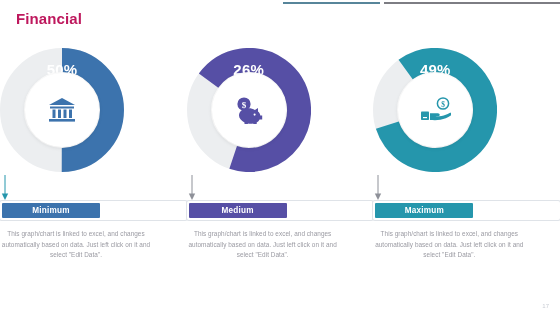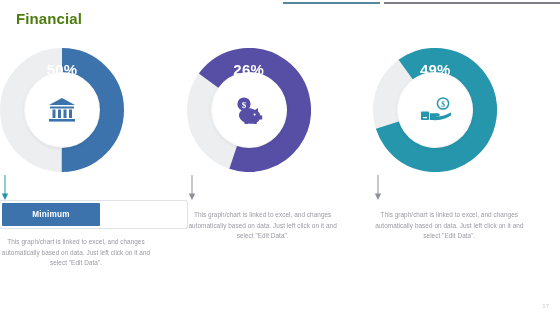--- a/index.html
+++ b/index.html
@@ -41,21 +41,21 @@
     background: #7d7d83;
   }
 
   
   .page-title {
     position: absolute;
     top: 10px;
     left: 16px;
     font-size: 15px;
     font-weight: bold;
-    color: #4d7c0f;
+    color: #be185d;
     letter-spacing: 0.1px;
   }
 
   
   .columns {
     position: absolute;
     top: 48px;
     left: 0;
     width: 560px;
     display: flex;
@@ -109,21 +109,21 @@
   
   .connector {
     width: 10px;
     height: 26px;
     margin-top: 3px;
   }
 
   
   .chip {
     width: 98px;
-    height: 23px;
+    height: 15px;
     border-radius: 1px;
     display: flex;
     align-items: center;
     justify-content: center;
     font-size: 8.2px;
     font-weight: bold;
     color: #ffffff;
     letter-spacing: 0.2px;
     box-sizing: border-box;
   }
@@ -218,20 +218,23 @@
           </svg>
         </span>
       </div>
     </div>
 
     <svg class="connector" viewBox="0 0 10 26">
       <line x1="5" y1="0" x2="5" y2="19" stroke="#8e9199" stroke-width="1"></line>
       <polygon points="5,25 1.8,18.5 8.2,18.5" fill="#8e9199"></polygon>
     </svg>
 
+    <div class="chip-outer">
+      <div class="chip" style="background:#564fa5">Medium</div>
+    </div>
 
     <div class="body-copy">This graph/chart is linked to excel, and changes automatically based on data. Just left click on it and select "Edit Data".</div>
   </div>
 
   <div class="col">
     <div class="donut-wrap">
       <svg class="donut-svg" viewBox="0 0 124 124">
         <circle cx="62" cy="62" r="50" fill="none" stroke="#eceef0" stroke-width="24"></circle>
         <circle cx="62" cy="62" r="50" fill="none" stroke="#2596ac" stroke-width="24" stroke-dasharray="251.33 62.83" stroke-dashoffset="0" transform="rotate(-126 62 62)"></circle>
       </svg>
@@ -247,19 +250,22 @@
           </svg>
         </span>
       </div>
     </div>
 
     <svg class="connector" viewBox="0 0 10 26">
       <line x1="5" y1="0" x2="5" y2="19" stroke="#8e9199" stroke-width="1"></line>
       <polygon points="5,25 1.8,18.5 8.2,18.5" fill="#8e9199"></polygon>
     </svg>
 
+    <div class="chip-outer">
+      <div class="chip" style="background:#2596ac">Maximum</div>
+    </div>
 
     <div class="body-copy">This graph/chart is linked to excel, and changes automatically based on data. Just left click on it and select "Edit Data".</div>
   </div>
 
 </div>
 
 <div class="page-num">17</div>
 
 </body></html>

